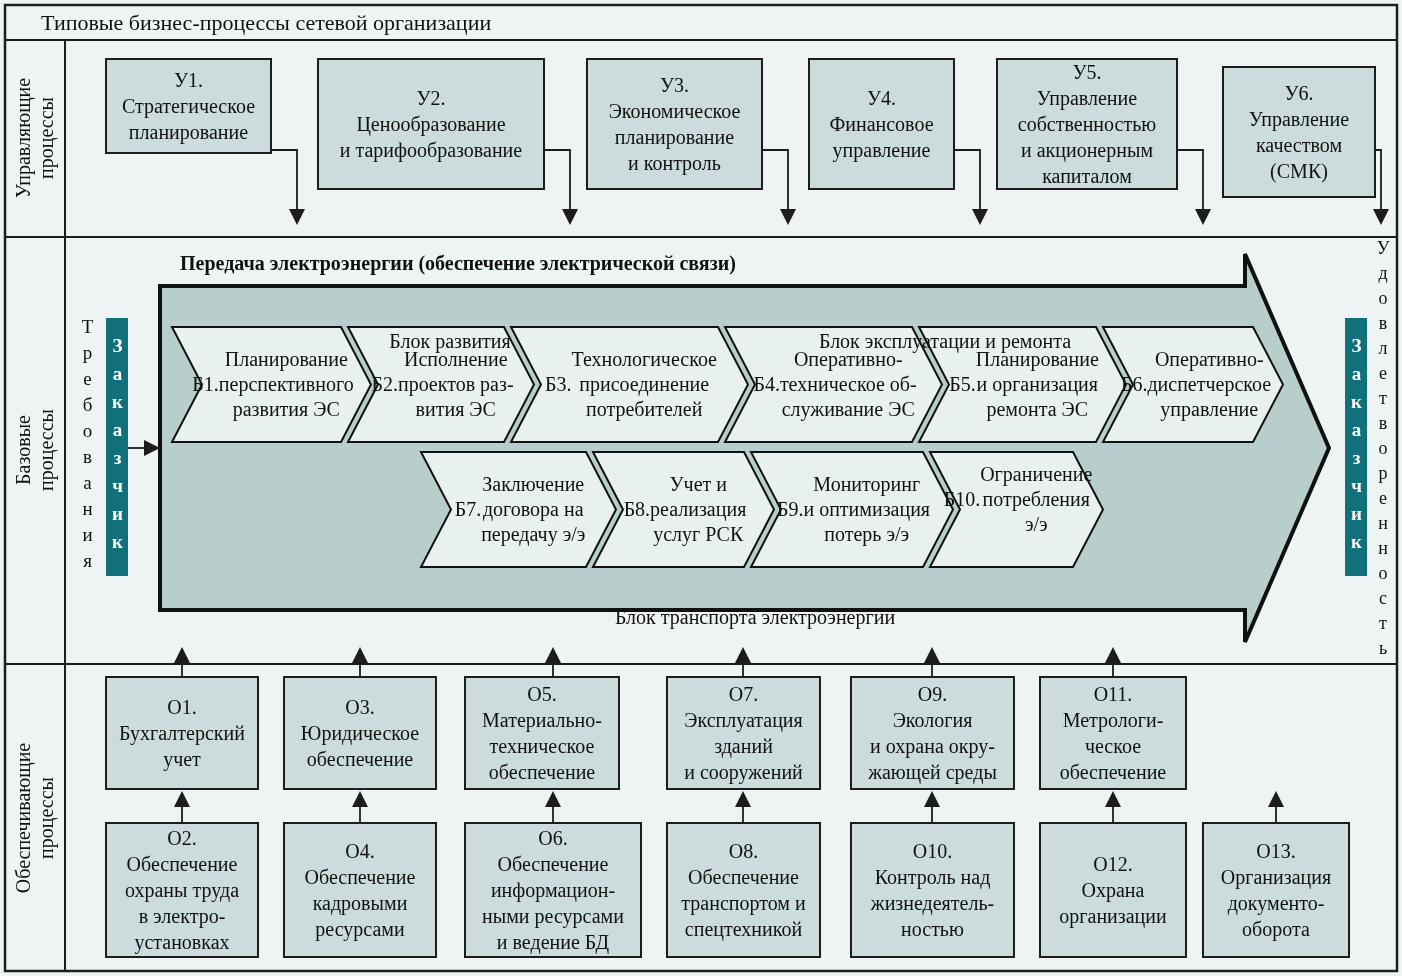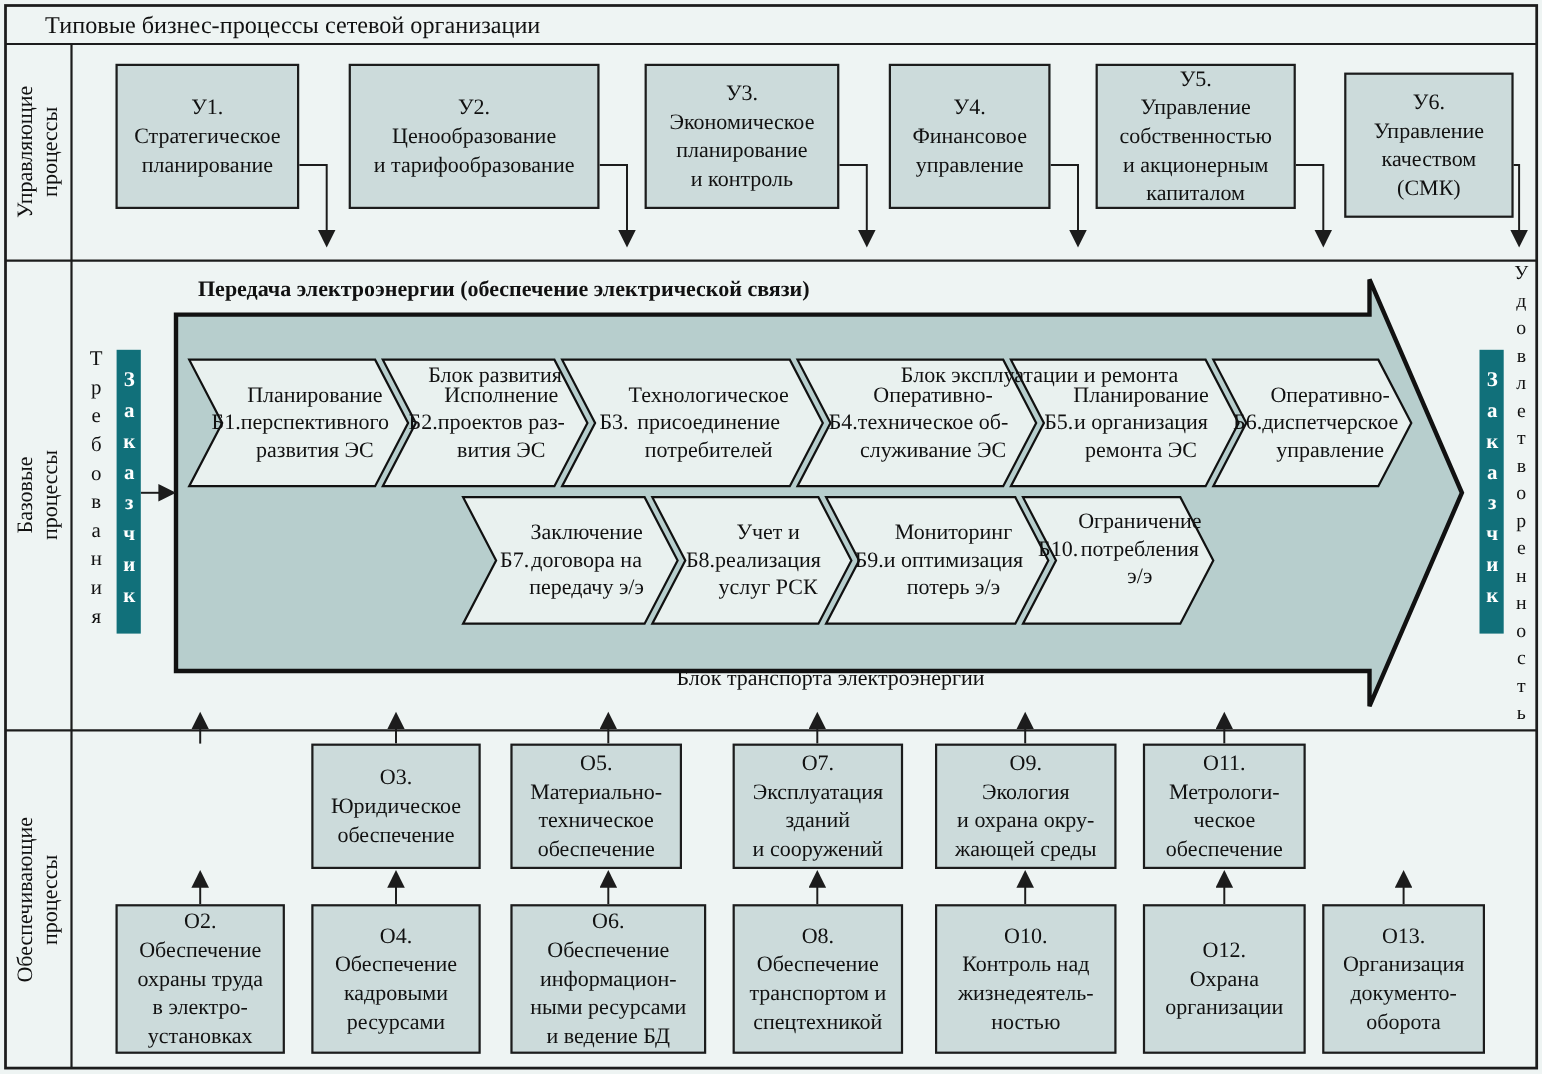--- a/index.html
+++ b/index.html
@@ -94,21 +94,21 @@
 
   <div class="txt page-title" style="left:18px;top:10px;margin-left:23px;">Типовые бизнес-процессы сетевой организации</div>
 
   <div class="rot-label" style="left:35px;top:138px;">Управляющие
 процессы</div>
   <div class="rot-label" style="left:35px;top:450px;">Базовые
 процессы</div>
   <div class="rot-label" style="left:35px;top:818px;">Обеспечивающие
 процессы</div>
 
-  <div class="box" style="left:105px;top:58px;width:167px;height:132px">
+  <div class="box" style="left:105px;top:58px;width:167px;height:96px">
     <div>У1.</div>
     <div class="name">Стратегическое
 планирование</div>
   </div>
   <div class="box" style="left:317px;top:58px;width:228px;height:132px">
     <div>У2.</div>
     <div class="name">Ценообразование
 и тарифообразование</div>
   </div>
   <div class="box" style="left:586px;top:58px;width:177px;height:132px">
@@ -208,20 +208,25 @@
 и оптимизация
 потерь э/э</div>
   </div>
   <div class="chev" style="left:958px;top:442px;width:120px;height:115px">
     <div>Б10.</div>
       <div class="name">Ограничение
 потребления
 э/э</div>
   </div>
 
+  <div class="box" style="left:105px;top:676px;width:154px;height:114px">
+    <div>О1.</div>
+      <div class="name">Бухгалтерский
+учет</div>
+  </div>
   <div class="box" style="left:283px;top:676px;width:154px;height:114px">
     <div>О3.</div>
       <div class="name">Юридическое
 обеспечение</div>
   </div>
   <div class="box" style="left:464px;top:676px;width:156px;height:114px">
     <div>О5.</div>
       <div class="name">Материально-
 техническое
 обеспечение</div>

